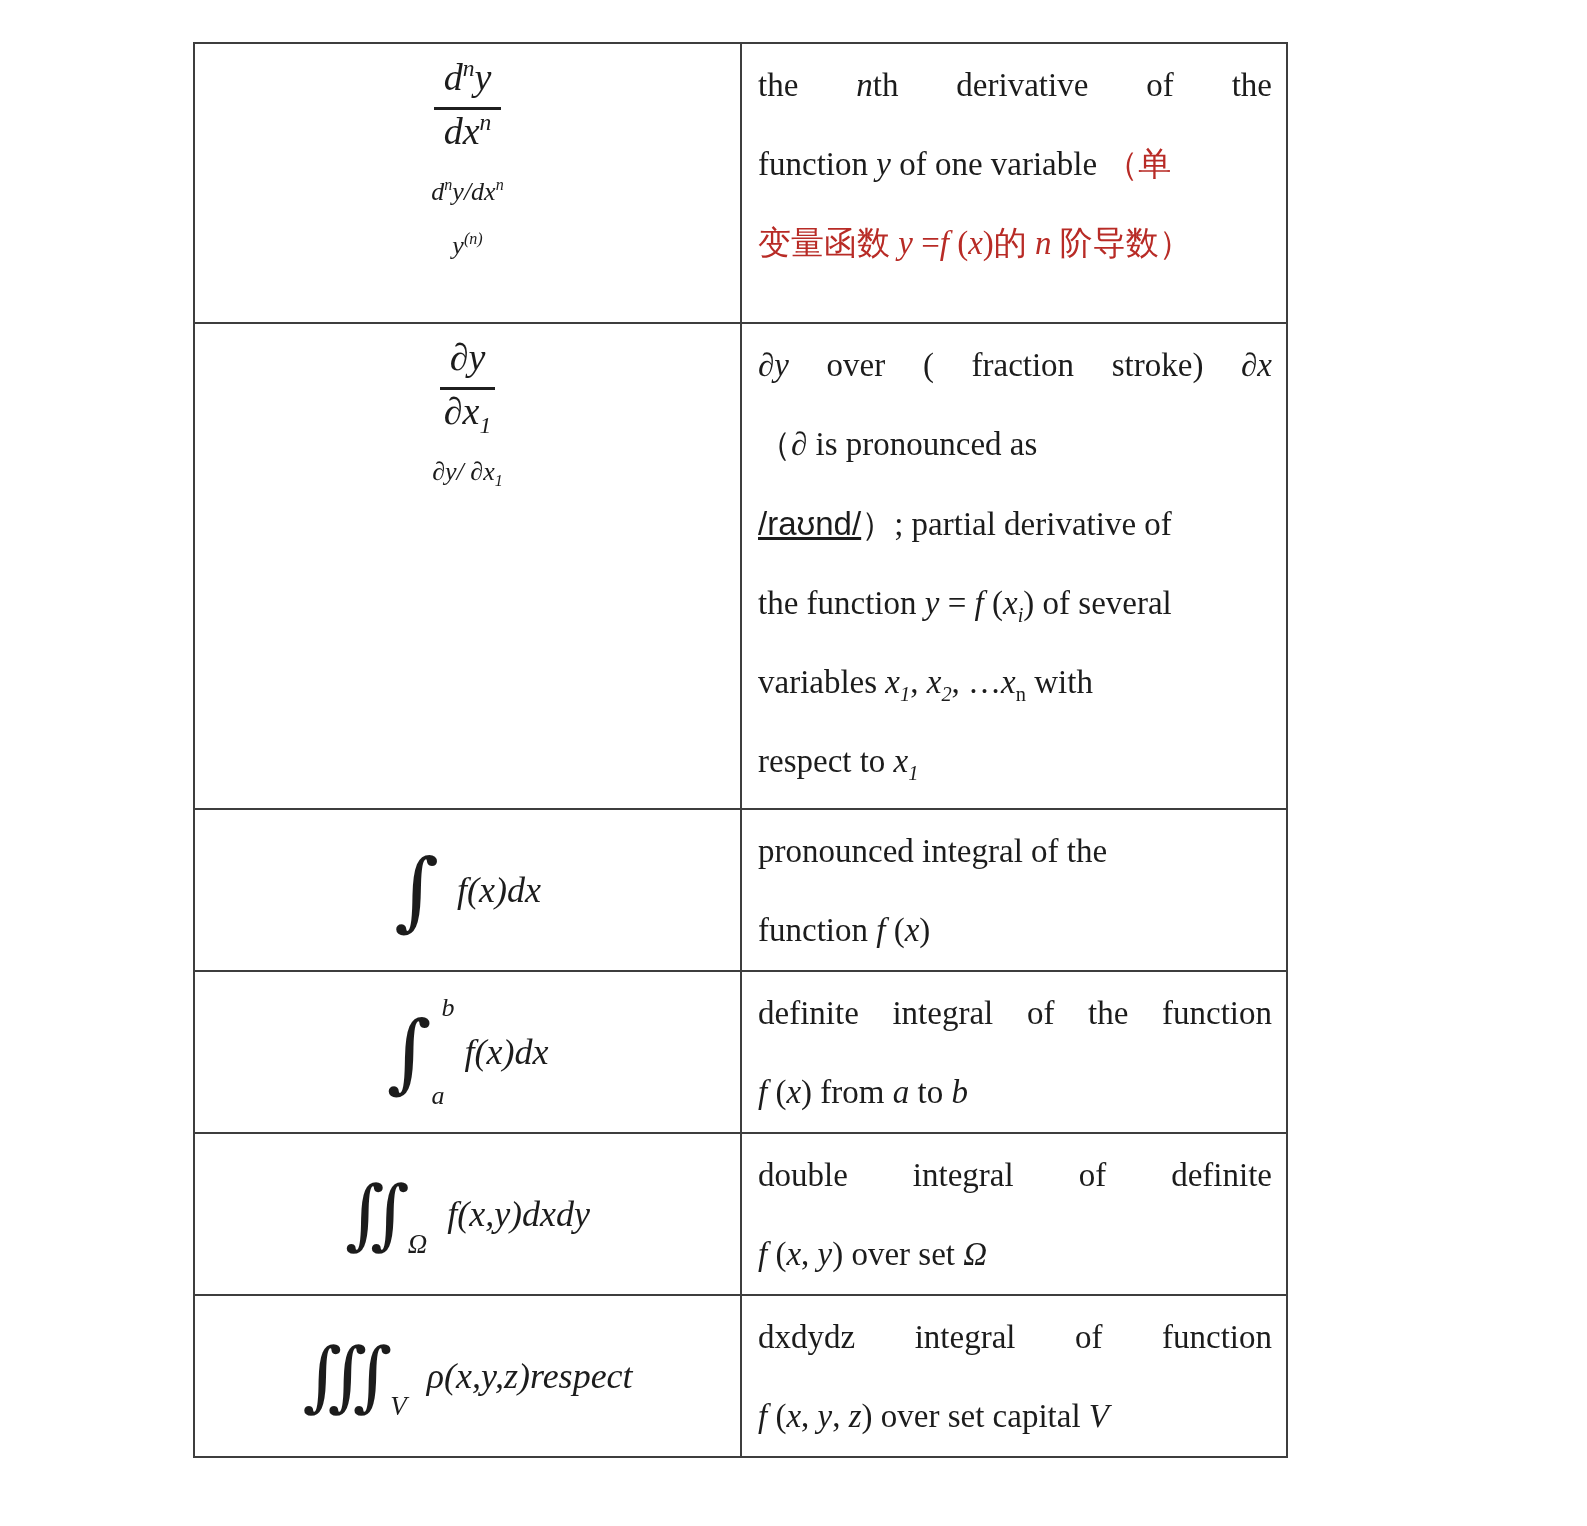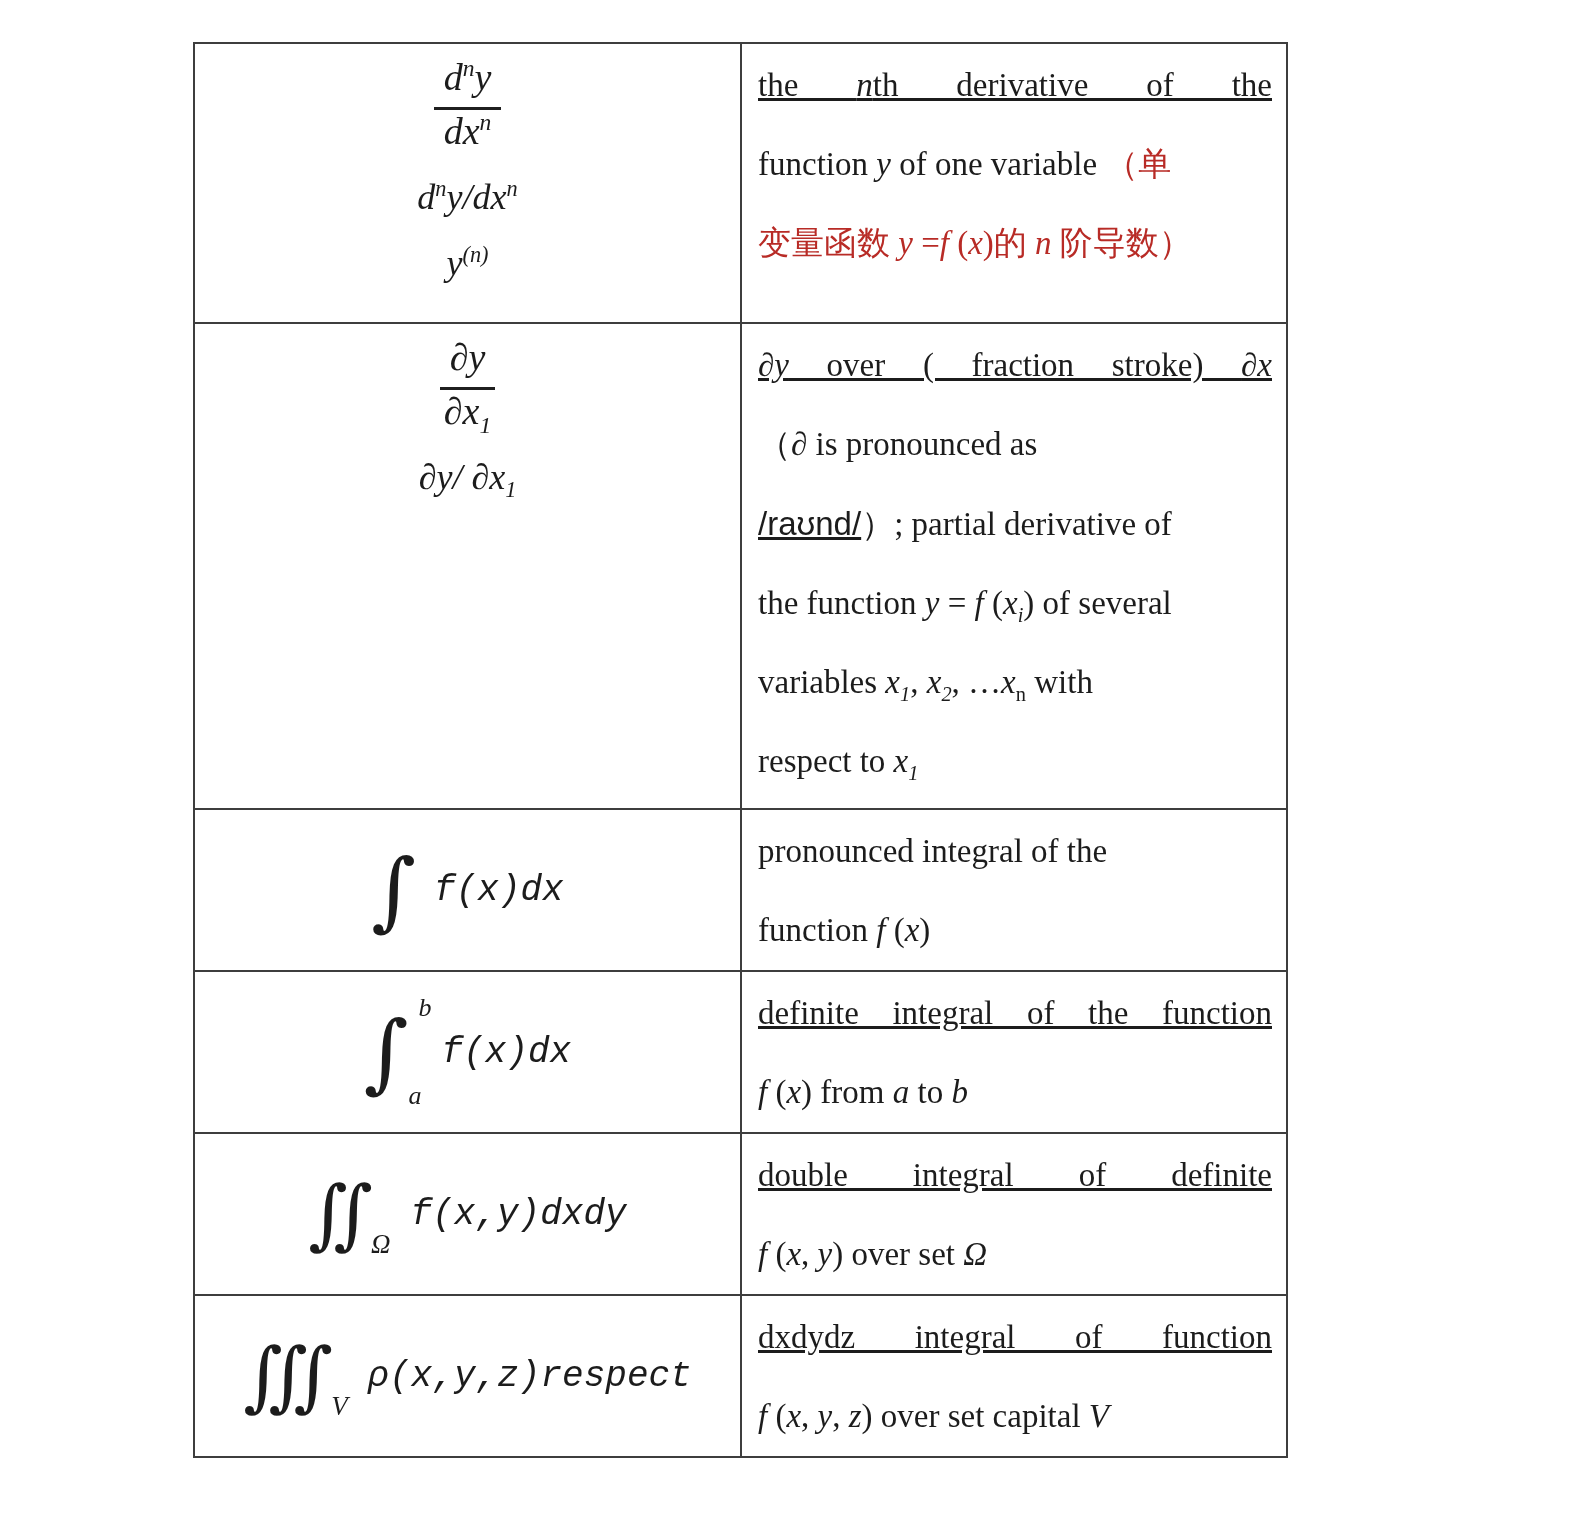--- a/index.html
+++ b/index.html
@@ -36,54 +36,53 @@
   .sym-cell.mid { vertical-align: middle; }
   .symcol {
     display: flex; flex-direction: column; align-items: center;
     gap: 24px; padding-top: 12px;
     font-style: italic; font-size: 38px; line-height: 1.15;
   }
   .frac { display: inline-flex; flex-direction: column; align-items: center; }
   .frac .num { padding: 0 10px 7px 10px; border-bottom: 3px solid #1f1f1f; }
   .frac .den { }
   sup, sub { font-size: 0.62em; font-style: inherit; line-height: 0; }
-  .fline { font-size: 36px; }
+  .fline { font-size: 26px; }
 
   .irow {
     display: flex; align-items: center; justify-content: center;
     gap: 18px; font-style: italic;
   }
   .bigint {
     font-style: normal;
     font-family: "DejaVu Serif", "DejaVu Sans", serif;
     font-size: 86px; line-height: 1; font-weight: 400;
   }
   .bigint.multi { font-size: 76px; }
-  .ibody { font-size: 36px; font-style: italic; font-family: Liberation Mono, monospace; }
+  .ibody { font-size: 36px; font-style: italic; }
   .iwrap { display: inline-flex; align-items: center; }
   .lims {
     display: inline-flex; flex-direction: column; justify-content: space-between;
     height: 118px; font-size: 26px; font-style: italic; margin-left: 2px;
   }
   .lims .limt { transform: translateX(8px); }
   .lims .limb { transform: translateX(-2px); }
   .limlow { font-size: 27px; font-style: italic; transform: translate(-2px, 30px); }
 
   
   .desc-cell {
     padding: 2px 14px 0 16px;
     font-size: 33px; line-height: 79px;
     text-align: left;
   }
   .dline { white-space: nowrap; }
   .dline.j {
     white-space: normal;
     text-align: justify;
     text-align-last: justify;
-    text-decoration: underline;
   }
   .r { color: #b82b26; }
   .sf { font-family: "Liberation Sans", "DejaVu Sans", sans-serif; text-decoration: underline; }
 </style>
 </head>
 <body>
 
 <div class="page">
   <table class="notation">
     <colgroup>

